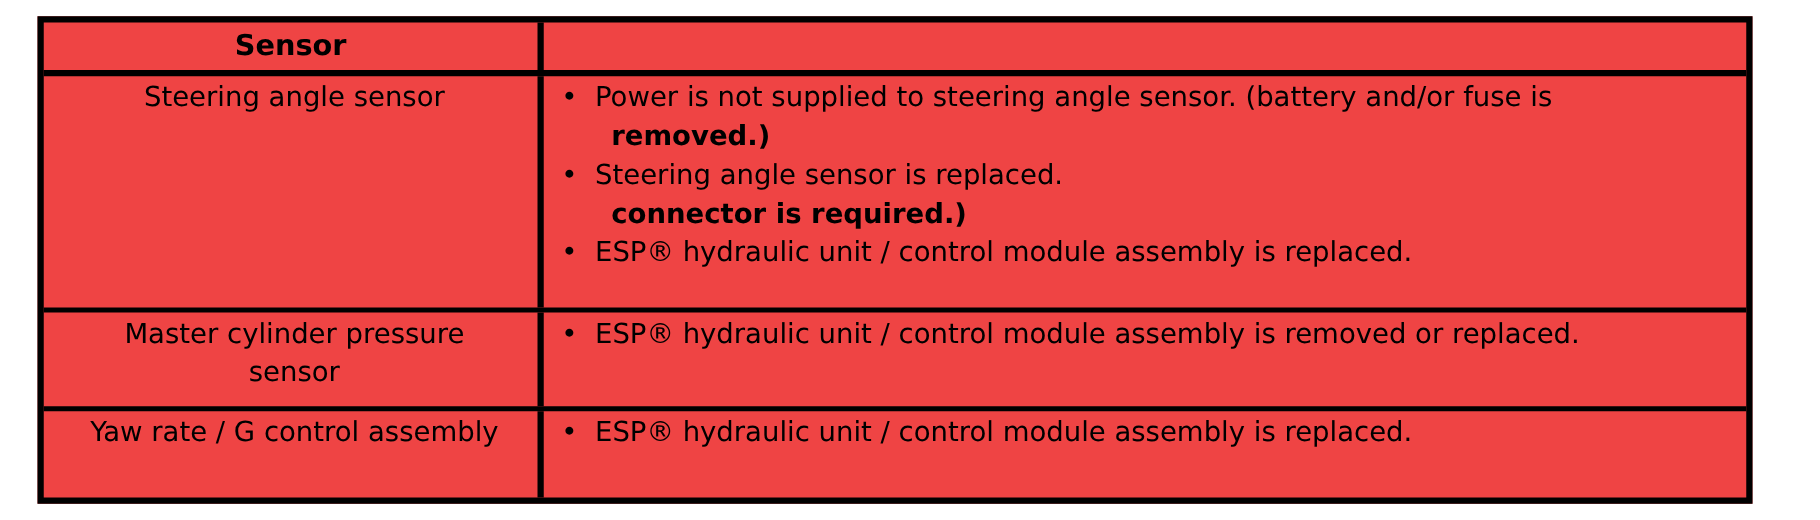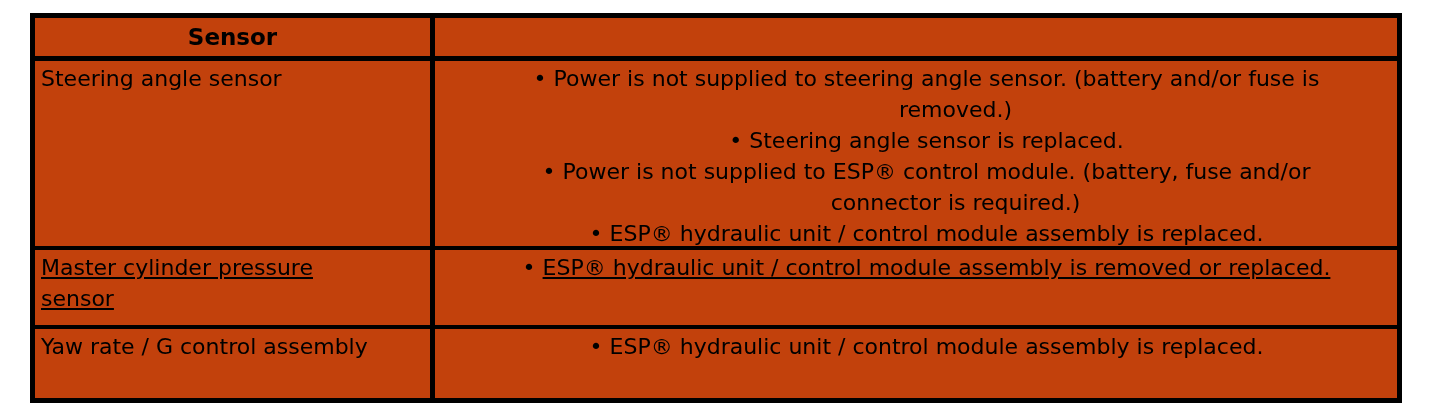--- a/index.html
+++ b/index.html
@@ -16,75 +16,76 @@
     overflow: hidden;
   }
   .cal-table {
     position: absolute;
     left: 30px;
     top: 13px;
     width: 1372px;
     height: 390px;
     box-sizing: border-box;
     border: 5px solid #000000;
-    background: #c2410c;
+    background: #ef4444;
     display: flex;
     flex-direction: column;
   }
   .row {
     display: flex;
     flex-direction: row;
     overflow: visible;
   }
   .row-header {
     height: 38px;
     border-bottom: 5px solid #000000;
   }
   .row-1 { height: 185px; border-bottom: 4px solid #000000; }
-  .row-2 { height: 75px;  border-bottom: 4px solid #000000; text-decoration: underline; }
+  .row-2 { height: 75px;  border-bottom: 4px solid #000000; }
   .row-3 { height: 69px; }
   .col-sensor {
     width: 395px;
     border-right: 5px solid #000000;
     overflow: visible;
   }
   .col-proc {
     flex: 1;
     overflow: visible;
   }
   .hdr-cell {
     text-align: center;
     font-weight: bold;
     font-size: 23px;
     line-height: 38px;
     white-space: nowrap;
   }
   .sensor-cell {
     padding-top: 2px;
+    text-align: center;
   }
   .sensor-line {
     font-size: 22px;
     line-height: 31px;
     padding-left: 6px;
     white-space: nowrap;
   }
   .proc-cell {
     padding-top: 2px;
   }
   .proc-line {
     font-size: 22px;
     line-height: 31px;
     white-space: nowrap;
-    text-align: center;
   }
   .proc-line-first {
     padding-left: 14px;
   }
   .proc-line-cont {
-    padding-left: 79px;
+    padding-left: 54px;
+    font-weight: bold;
   }
   .bullet {
     display: inline-block;
     width: 27px;
     font-size: 22px;
   }
 </style>
 </head>
 <body>
 
@@ -98,23 +99,20 @@
     <div class="col-sensor sensor-cell">
       <div class="sensor-line">Steering angle sensor</div>
     </div>
     <div class="col-proc proc-cell">
       <div class="proc-line proc-line-first">
         <span class="bullet">•</span><span>Power is not supplied to steering angle sensor. (battery and/or fuse is</span>
       </div>
       <div class="proc-line proc-line-cont">removed.)</div>
       <div class="proc-line proc-line-first">
         <span class="bullet">•</span><span>Steering angle sensor is replaced.</span>
-      </div>
-      <div class="proc-line proc-line-first">
-        <span class="bullet">•</span><span>Power is not supplied to ESP® control module. (battery, fuse and/or</span>
       </div>
       <div class="proc-line proc-line-cont">connector is required.)</div>
       <div class="proc-line proc-line-first">
         <span class="bullet">•</span><span>ESP® hydraulic unit / control module assembly is replaced.</span>
       </div>
     </div>
   </div>
 
   <div class="row row-2">
     <div class="col-sensor sensor-cell">

